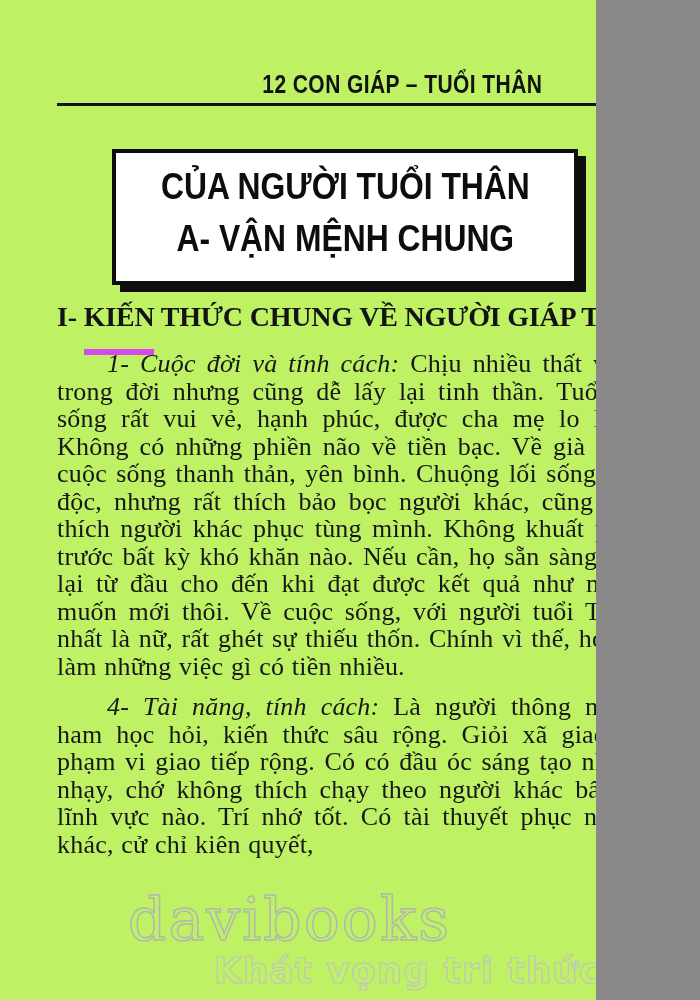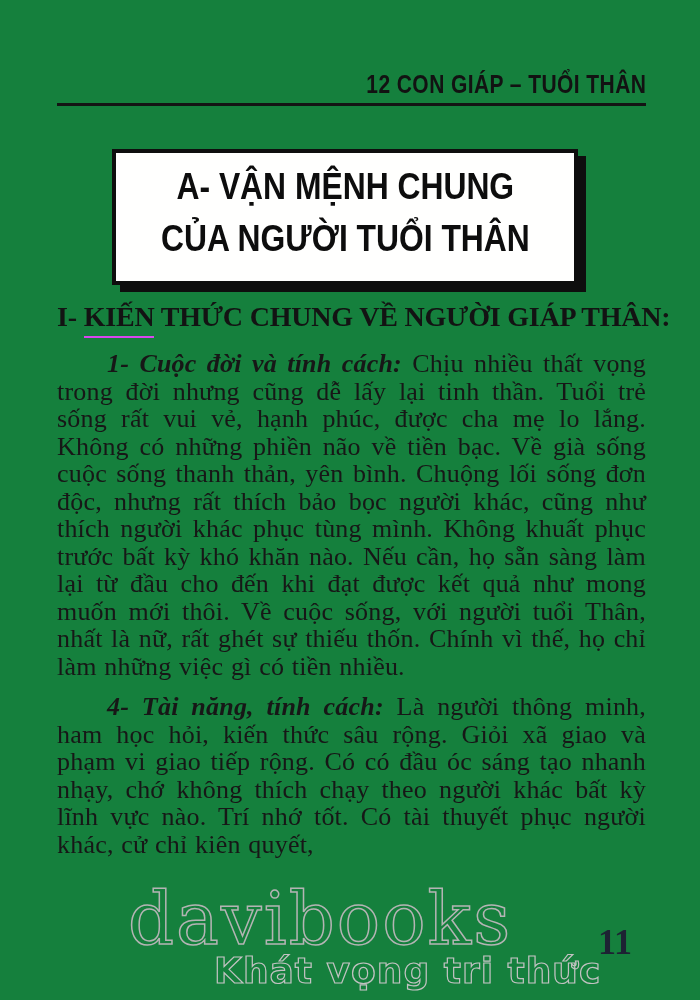--- a/index.html
+++ b/index.html
@@ -1,19 +1,19 @@
 <!DOCTYPE html>
 <html><head>
 <meta charset="utf-8">
 <style>
   html,body{margin:0;padding:0;background:#888;}
   .page{
     position:relative;
-    width:700px;height:1000px;
-    background:#15803d;
+    width:596px;height:1000px;
+    background:#bef264;
     overflow:hidden;
     font-family:"Liberation Serif", serif;
     color:#161616;
   }
   
   .running-head{
     position:absolute;top:70px;right:54px;
     font-family:"Liberation Sans", sans-serif;
     font-weight:bold;font-size:25px;letter-spacing:.5px;
     transform:scaleX(.84);transform-origin:right center;
@@ -44,38 +44,38 @@
   }
   
   .section-heading{
     position:absolute;left:57px;top:300px;width:590px;
     font-weight:bold;font-size:28px;line-height:34px;
     letter-spacing:-.2px;
     text-align:justify;text-align-last:justify;
     white-space:nowrap;color:#131313;
   }
   .section-heading .u{
-    border-bottom:2px solid #d946ef;
-    padding-bottom:4px;
+    border-bottom:6px solid #d946ef;
+    padding-bottom:17px;
   }
   
   .body-text{
     position:absolute;left:57px;top:350px;width:589px;
     font-size:26px;line-height:27.5px;
     letter-spacing:.2px;word-spacing:1px;
     text-align:justify;color:#171717;
   }
   .body-text p{margin:0;text-indent:50px;}
   .body-text p + p{margin-top:13px;}
-  .lead{font-weight:bold;font-style:italic;}
+  .lead{font-weight:normal;font-style:italic;}
   
   .wm-name{
     position:absolute;left:128px;top:874px;
     font-family:"DejaVu Serif", serif;
-    font-size:72px;line-height:90px;letter-spacing:2px;
+    font-size:60px;line-height:90px;letter-spacing:2px;
     color:transparent;-webkit-text-stroke:1.5px #b4b4b4;
     white-space:nowrap;pointer-events:none;
   }
   .wm-tagline{
     position:absolute;left:214px;top:951px;
     font-family:"DejaVu Sans", sans-serif;
     font-size:36px;line-height:40px;letter-spacing:1px;
     color:transparent;-webkit-text-stroke:1.2px #c2c2c2;
     white-space:nowrap;pointer-events:none;font-weight:bold;
   }
@@ -88,22 +88,22 @@
 </head>
 <body>
 
 <div class="page">
 
   <div class="running-head">12 CON GIÁP – TUỔI THÂN</div>
 
   <div class="head-rule"></div>
 
   <div class="title-box">
+    <span class="line"><span>CỦA NGƯỜI TUỔI THÂN</span></span>
     <span class="line"><span>A- VẬN MỆNH CHUNG</span></span>
-    <span class="line"><span>CỦA NGƯỜI TUỔI THÂN</span></span>
   </div>
 
   <div class="section-heading"><span>I- </span><span class="u">KIẾN</span><span> THỨC CHUNG VỀ NGƯỜI GIÁP THÂN:</span></div>
 
   <div class="body-text">
     <p><span class="lead">1- Cuộc đời và tính cách:</span><span> Chịu nhiều thất vọng trong đời nhưng cũng dễ lấy lại tinh thần. Tuổi trẻ sống rất vui vẻ, hạnh phúc, được cha mẹ lo lắng. Không có những phiền não về tiền bạc. Về già sống cuộc sống thanh thản, yên bình. Chuộng lối sống đơn độc, nhưng rất thích bảo bọc người khác, cũng như thích người khác phục tùng mình. Không khuất phục trước bất kỳ khó khăn nào. Nếu cần, họ sẵn sàng làm lại từ đầu cho đến khi đạt được kết quả như mong muốn mới thôi. Về cuộc sống, với người tuổi Thân, nhất là nữ, rất ghét sự thiếu thốn. Chính vì thế, họ chỉ làm những việc gì có tiền nhiều.</span></p>
     <p><span class="lead">4- Tài năng, tính cách:</span><span> Là người thông minh, ham học hỏi, kiến thức sâu rộng. Giỏi xã giao và phạm vi giao tiếp rộng. Có có đầu óc sáng tạo nhanh nhạy, chớ không thích chạy theo người khác bất kỳ lĩnh vực nào. Trí nhớ tốt. Có tài thuyết phục người khác, cử chỉ kiên quyết,</span></p>
   </div>
 
   <div class="wm-name">davibooks</div>

